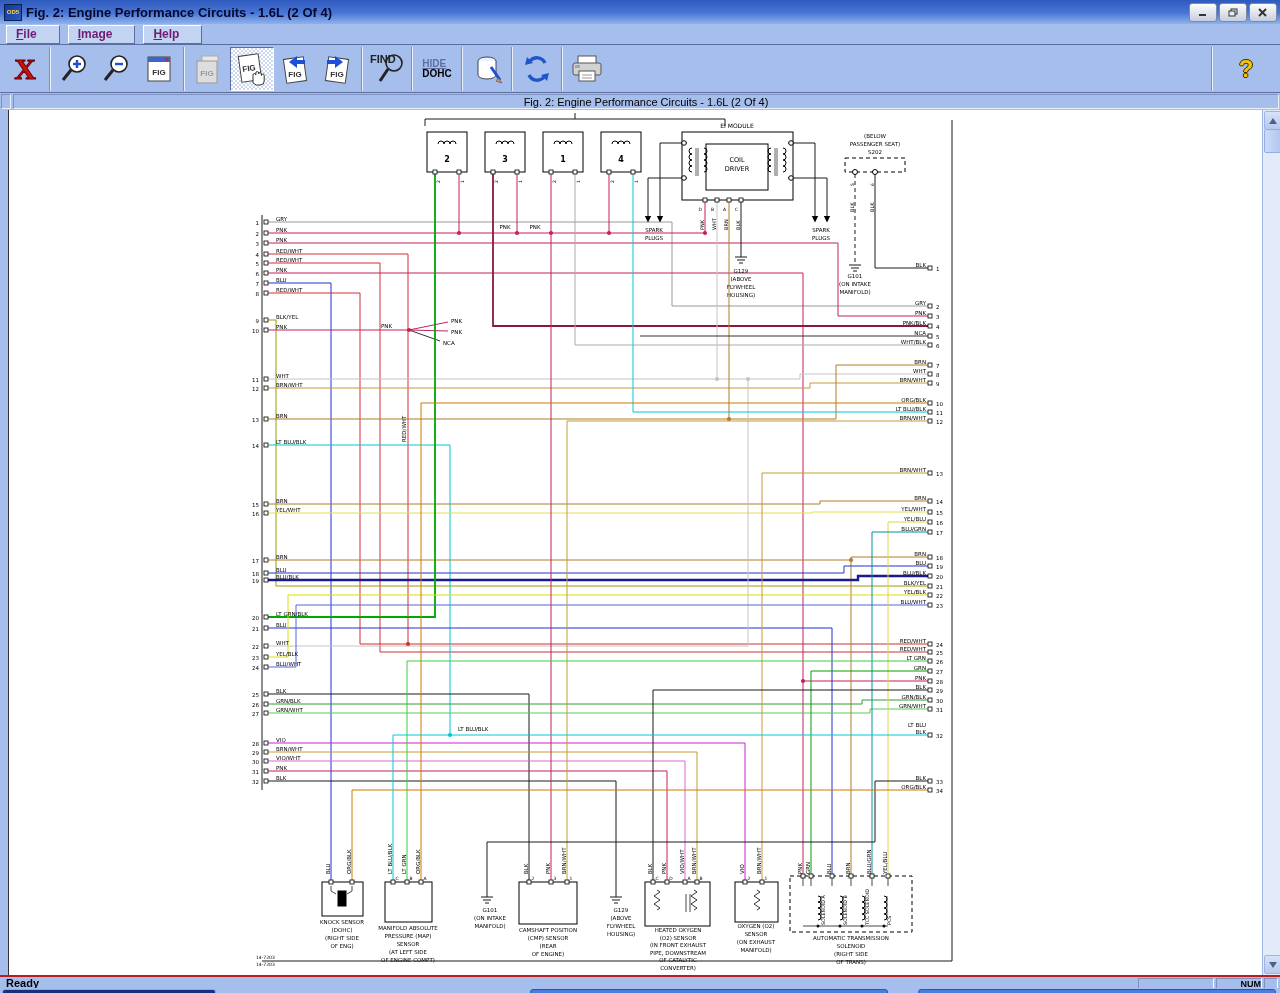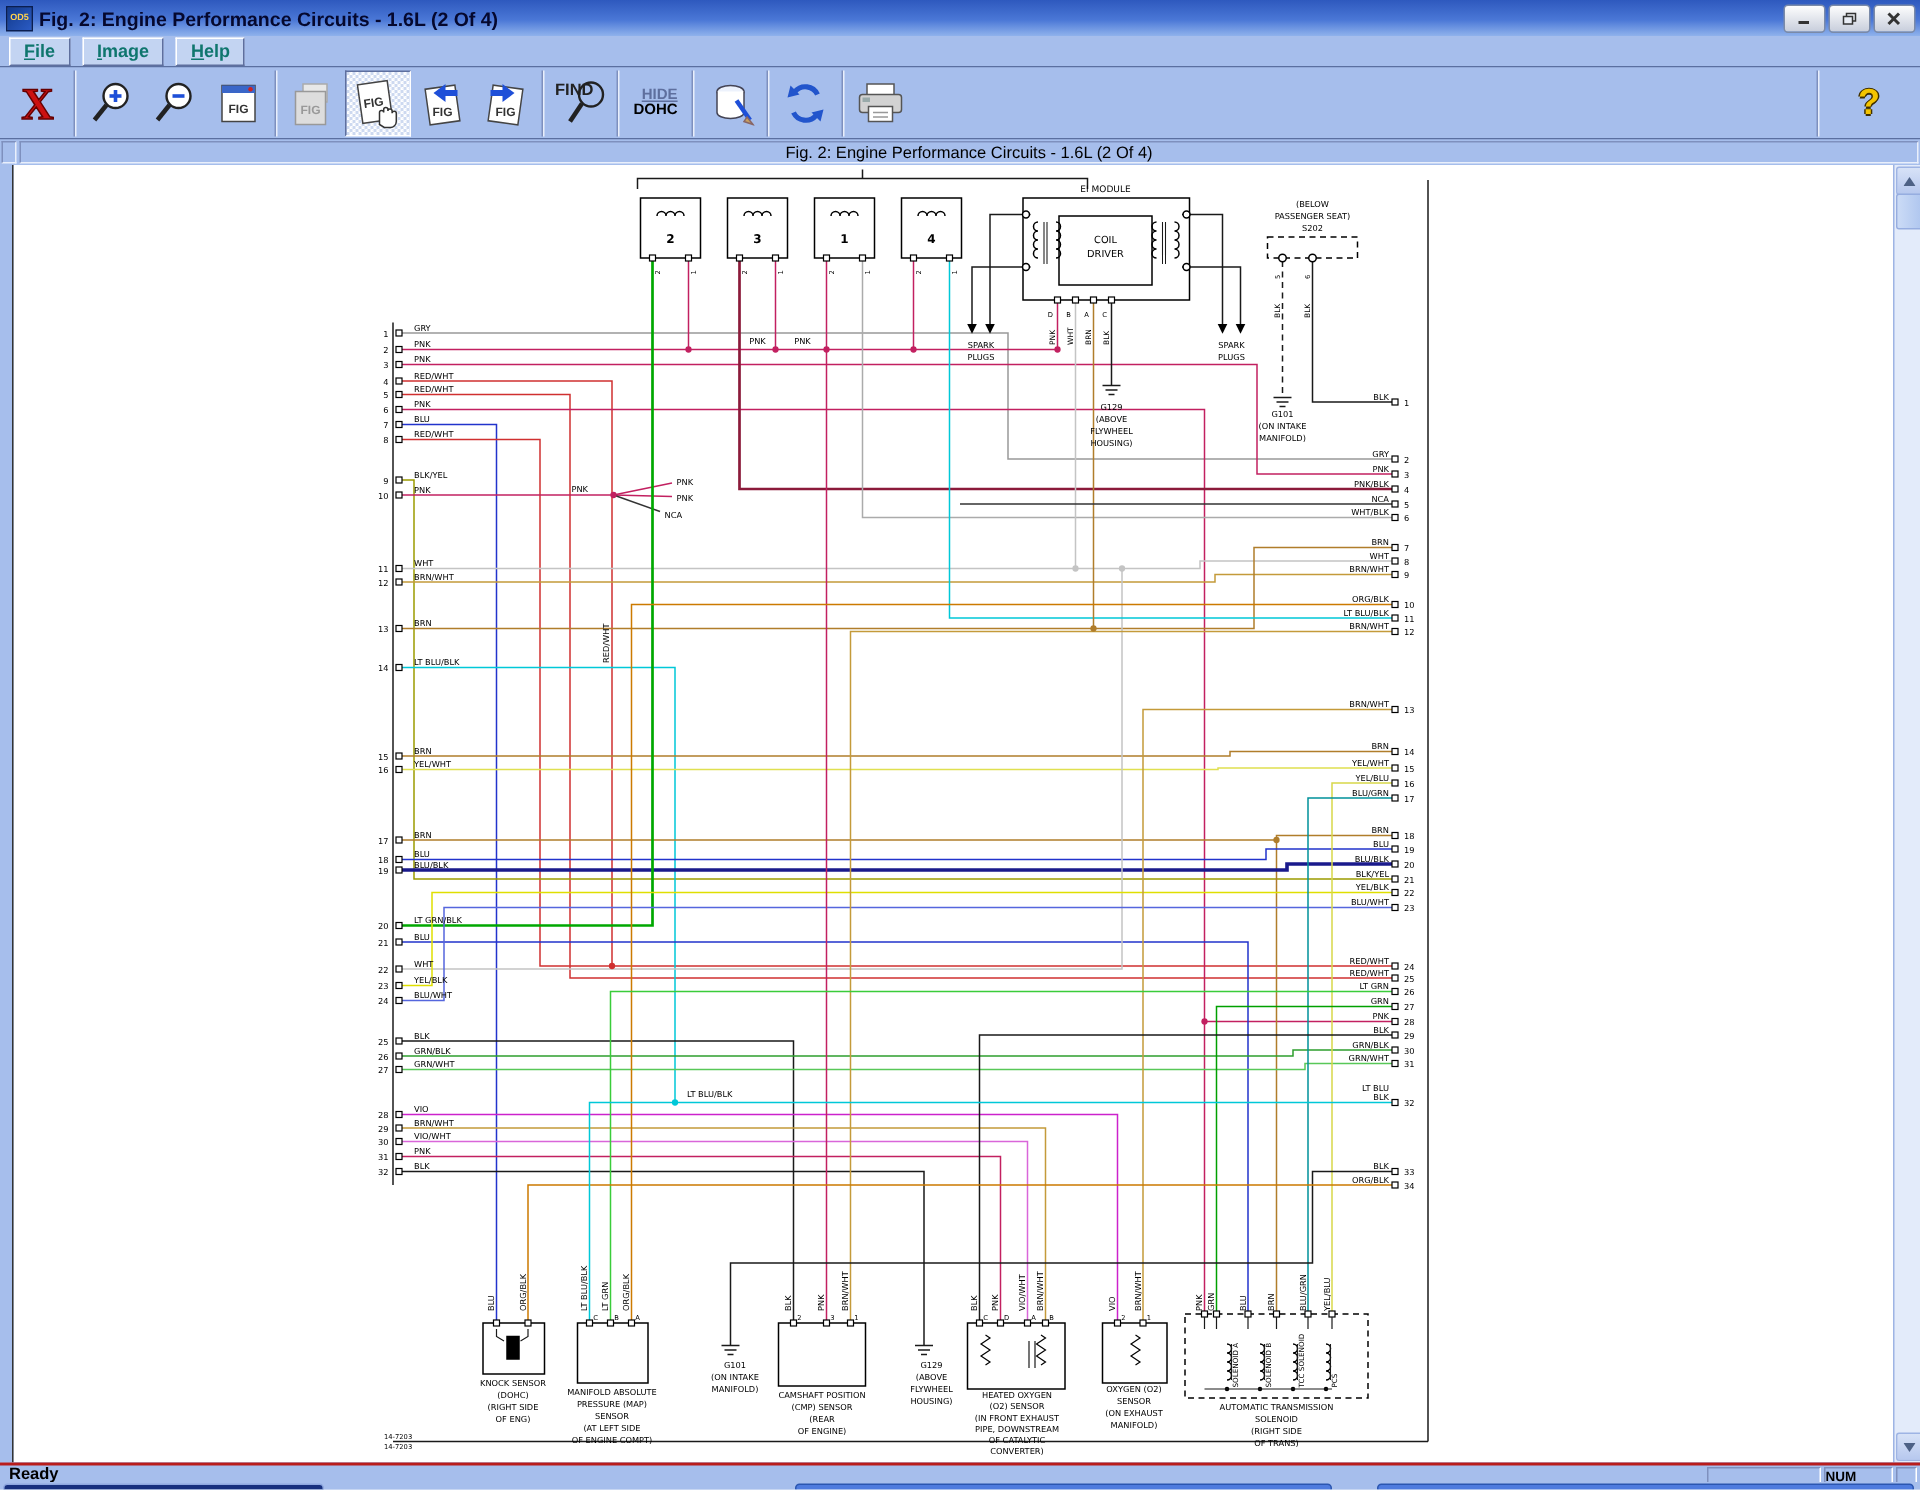--- a/index.html
+++ b/index.html
@@ -11,34 +11,34 @@
   .app-icon{width:16px;height:15px;background:linear-gradient(135deg,#123A8C,#2B5BC4);
     border:1px solid #0A1E50;color:#FFD34D;font-size:6px;font-weight:bold;
     display:flex;align-items:center;justify-content:center;margin-right:4px;}
   .title-text{font-size:13px;font-weight:bold;color:#05082E;white-space:nowrap;}
   .win-btns{position:absolute;right:3px;top:3px;display:flex;gap:2px;}
   .wbtn{width:26px;height:17px;background:linear-gradient(180deg,#FDFDFD,#C8CEDC);
     border:1px solid #7A8AA8;border-radius:3px;display:flex;align-items:center;justify-content:center;}
   
   .menubar{height:20px;background:#A6BEEC;display:flex;align-items:center;padding-left:2px;
     border-bottom:1px solid #5A6FA0;}
-  .mi{margin:1px 4px;padding:1px 9px 2px 9px;background:#C3D4F2;font-size:12px;font-weight:bold;color:#0f766e;
+  .mi{margin:1px 4px;padding:1px 22px 2px 9px;background:#C3D4F2;font-size:12px;font-weight:bold;color:#701a75;
     border:1px solid;border-color:#FFFFFF #5E6F9E #5E6F9E #FFFFFF;}
   .mi u{text-decoration:underline;}
   
   .toolbar{height:47px;background:#A6BEEC;display:flex;align-items:center;padding:0 4px;
     border-bottom:1px solid #5A6FA0;}
   .tbtn{width:42px;height:42px;display:flex;align-items:center;justify-content:center;flex:0 0 auto;}
   .tbtn.pressed{border:1px solid;border-color:#5E6F9E #FFFFFF #FFFFFF #5E6F9E;
     background-image:linear-gradient(45deg,#fff 25%,transparent 25%,transparent 75%,#fff 75%),
                      linear-gradient(45deg,#fff 25%,#CDD9F0 25%,#CDD9F0 75%,#fff 75%);
     background-size:4px 4px;background-position:0 0,2px 2px;}
   .sep{width:0;height:44px;border-left:1px solid #7E90BE;border-right:1px solid #E9EFFB;margin:0 3px;flex:0 0 auto;}
   .tb-spacer{flex:1;}
-  .hideshow{display:flex;flex-direction:column;align-items:flex-end;line-height:10px;}
+  .hideshow{display:flex;flex-direction:column;align-items:flex-start;line-height:10px;}
   .hideshow .h{font-size:10px;font-weight:bold;color:#5E6F9E;text-decoration:underline;}
   .hideshow .s{font-size:10px;font-weight:bold;color:#000;}
   .helpq{font-size:24px;font-weight:bold;color:#F4C400;
     text-shadow:-1px 0 #403000,1px 0 #403000,0 -1px #403000,0 1px #403000;}
   
   .captionbar{height:17px;background:#A6BEEC;display:flex;border-bottom:1px solid #333;}
   .cap-left{width:8px;border:1px solid;border-color:#7E90BE #E9EFFB #E9EFFB #7E90BE;margin:1px;}
   .cap-main{flex:1;margin:1px;border:1px solid;border-color:#7E90BE #E9EFFB #E9EFFB #7E90BE;
     text-align:center;font-size:11px;color:#000;padding-top:1px;}
   
@@ -50,21 +50,21 @@
   .scrollbar{position:absolute;top:110px;left:1262px;width:18px;height:865px;background:#E3EBFA;
     border-left:1px solid #9EB4E4;}
   .sbtn{position:absolute;left:1px;width:16px;height:17px;background:linear-gradient(180deg,#D7E2F7,#B7C8EE);
     border:1px solid #9EB4E4;border-radius:2px;display:flex;align-items:center;justify-content:center;}
   .sthumb{position:absolute;left:1px;top:19px;width:16px;height:22px;
     background:linear-gradient(90deg,#CBDBF6,#AFC6EF);border:1px solid #96ADE0;border-radius:2px;}
   
   .statusbar{position:absolute;top:975px;left:0;width:1280px;height:13px;background:#A6BEEC;
     border-top:2px solid #b91c1c;font-size:11px;font-weight:bold;color:#000;padding-left:6px;box-sizing:border-box;}
   .spanel{position:absolute;top:1px;height:10px;border:1px solid;border-color:#7E90BE #FFF #FFF #7E90BE;
-    font-size:9px;font-weight:bold;text-align:left;line-height:10px;}
+    font-size:9px;font-weight:bold;text-align:right;line-height:10px;}
   .taskstrip{position:absolute;top:988px;left:0;width:1280px;height:5px;background:#A6BEEC;overflow:hidden;}
   .tbutt{position:absolute;top:1px;height:10px;border-radius:3px 3px 0 0;}
 </style>
 </head>
 <body>
 
 <div class="titlebar">
   <div class="app-icon">OD5</div>
   <div class="title-text">Fig. 2: Engine Performance Circuits - 1.6L (2 Of 4)</div>
   <div class="win-btns">

